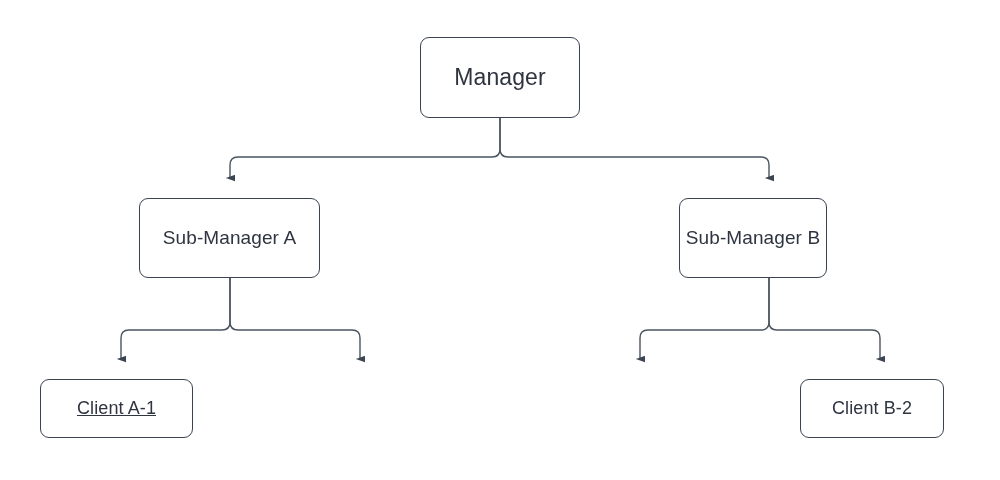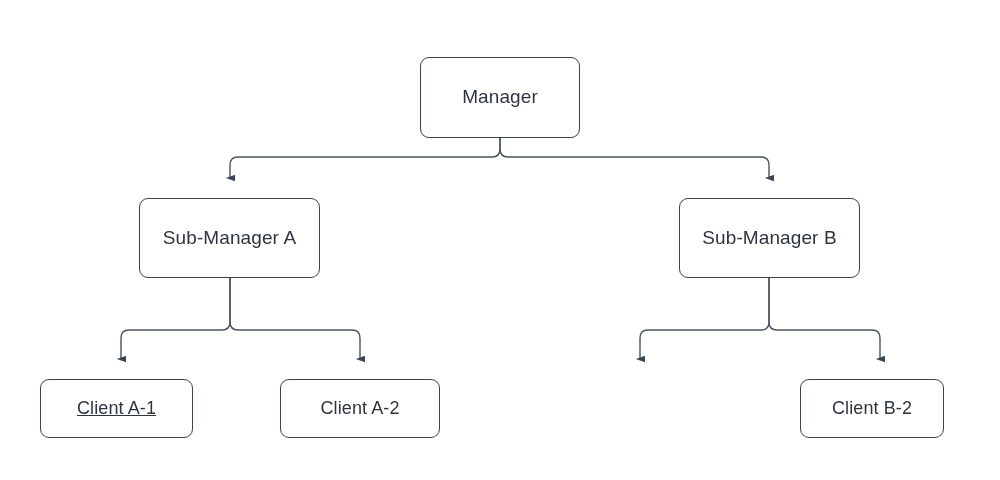--- a/index.html
+++ b/index.html
@@ -41,21 +41,21 @@
     line-height: 1.2;
     letter-spacing: 0.1px;
     white-space: nowrap;
     user-select: none;
   }
   .node-label {
     display: block;
     text-align: center;
     color: #2e3440;
   }
-  .node.root { font-size: 19px; margin-top: 20px; }
+  .node.root { font-size: 23px; }
   .node.mid  { font-size: 19px; }
   .node.leaf { font-size: 18px; }
 </style>
 </head>
 <body>
 
 <div id="canvas">
 
   <svg id="edges" width="1000" height="480" viewBox="0 0 1000 480" xmlns="http://www.w3.org/2000/svg">
     <defs>
@@ -78,30 +78,27 @@
   </svg>
 
   <div class="node root" style="left:420px; top:37px; width:160px; height:81px;">
     <span class="node-label">Manager</span>
   </div>
 
   <div class="node mid" style="left:139px; top:198px; width:181px; height:80px;">
     <span class="node-label">Sub-Manager A</span>
   </div>
 
-  <div class="node mid" style="left:679px; top:198px; width:181px; height:80px;">
+  <div class="node mid" style="left:679px; top:198px; width:148px; height:80px;">
     <span class="node-label">Sub-Manager B</span>
   </div>
 
   <div class="node leaf" style="left:40px; top:379px; width:153px; height:59px;text-decoration:underline;">
     <span class="node-label">Client A-1</span>
   </div>
 
-  <div class="node leaf" style="left:280px; top:379px; width:160px; height:59px;">
-    <span class="node-label">Client A-2</span>
-  </div>
 
 
   <div class="node leaf" style="left:800px; top:379px; width:144px; height:59px;">
     <span class="node-label">Client B-2</span>
   </div>
 
 </div>
 
 </body></html>

